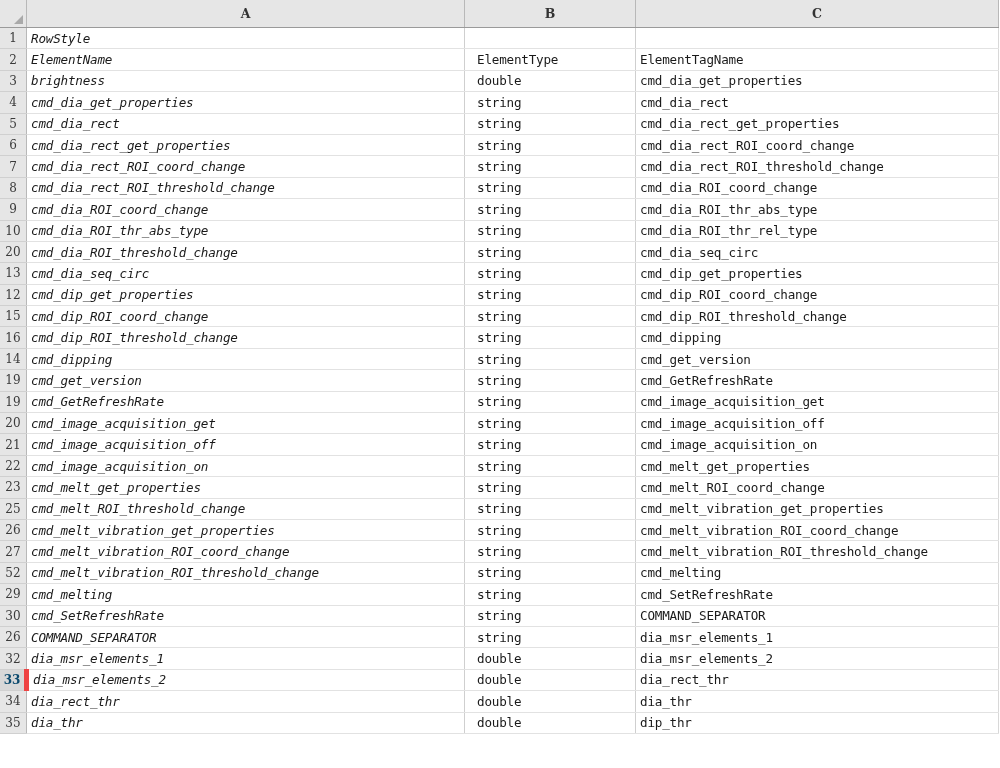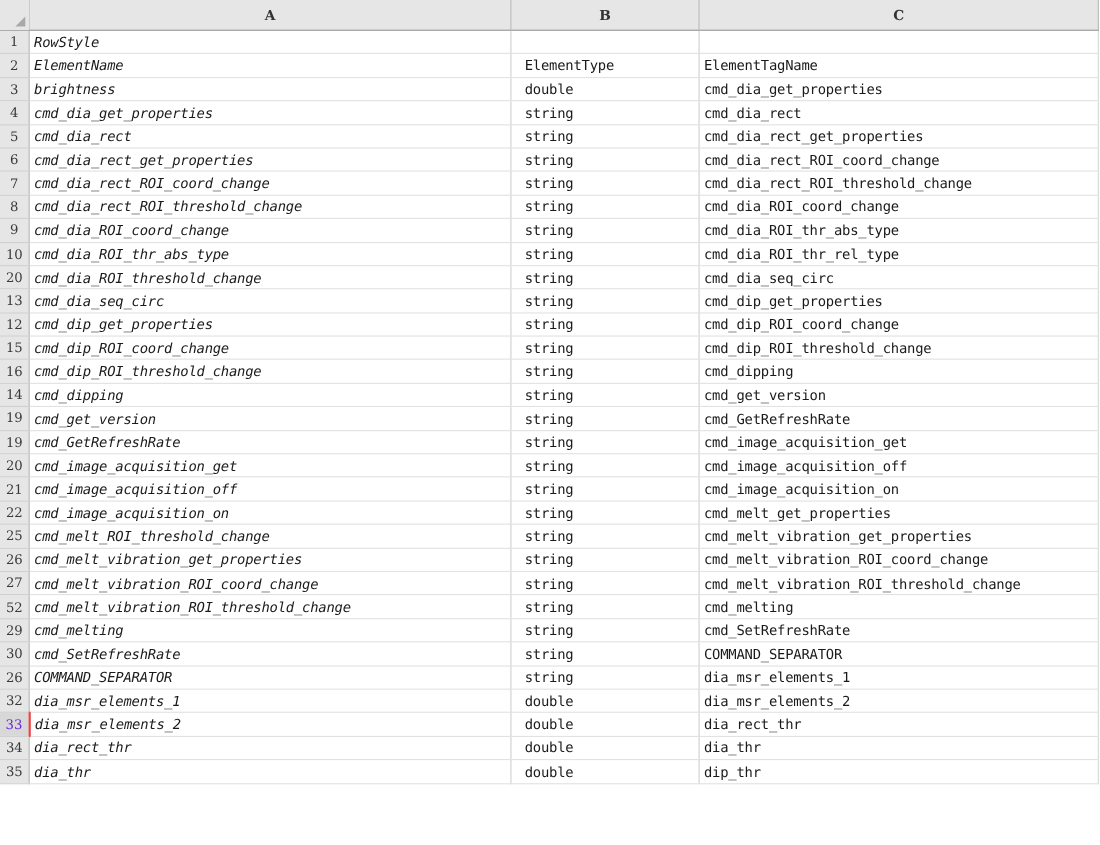--- a/index.html
+++ b/index.html
@@ -71,22 +71,23 @@
     font-family: "DejaVu Serif", "Liberation Serif", serif;
     font-size: 12px;
     color: #3a3a3a;
     text-align: center;
     vertical-align: middle;
     padding: 0;
     height: 20.4px;
   }
   tr.active td.rowhead {
     background: #d8d8d8;
-    border-right: 2px solid #ef4444;
-    color: #6d28d9;
+    border-right: 5px solid #ef4444;
+    color: #0c4a6e;
+    font-weight: bold;
   }
 
   
   td.cell {
     height: 20.4px;
     border-bottom: 1px solid #e2e2e2;
     border-right: 1px solid #e2e2e2;
     font-family: "DejaVu Sans Mono", "Liberation Mono", monospace;
     font-size: 12.6px;
     color: #1a1a1a;
@@ -239,20 +240,26 @@
           <td class="cell colB indent">string</td>
           <td class="cell colC">cmd_image_acquisition_on</td>
         </tr>
         <tr>
           <td class="rowhead">22</td>
           <td class="cell colA">cmd_image_acquisition_on</td>
           <td class="cell colB indent">string</td>
           <td class="cell colC">cmd_melt_get_properties</td>
         </tr>
         <tr>
+          <td class="rowhead">23</td>
+          <td class="cell colA">cmd_melt_get_properties</td>
+          <td class="cell colB indent">string</td>
+          <td class="cell colC">cmd_melt_ROI_coord_change</td>
+        </tr>
+        <tr>
           <td class="rowhead">25</td>
           <td class="cell colA">cmd_melt_ROI_threshold_change</td>
           <td class="cell colB indent">string</td>
           <td class="cell colC">cmd_melt_vibration_get_properties</td>
         </tr>
         <tr>
           <td class="rowhead">26</td>
           <td class="cell colA">cmd_melt_vibration_get_properties</td>
           <td class="cell colB indent">string</td>
           <td class="cell colC">cmd_melt_vibration_ROI_coord_change</td>

